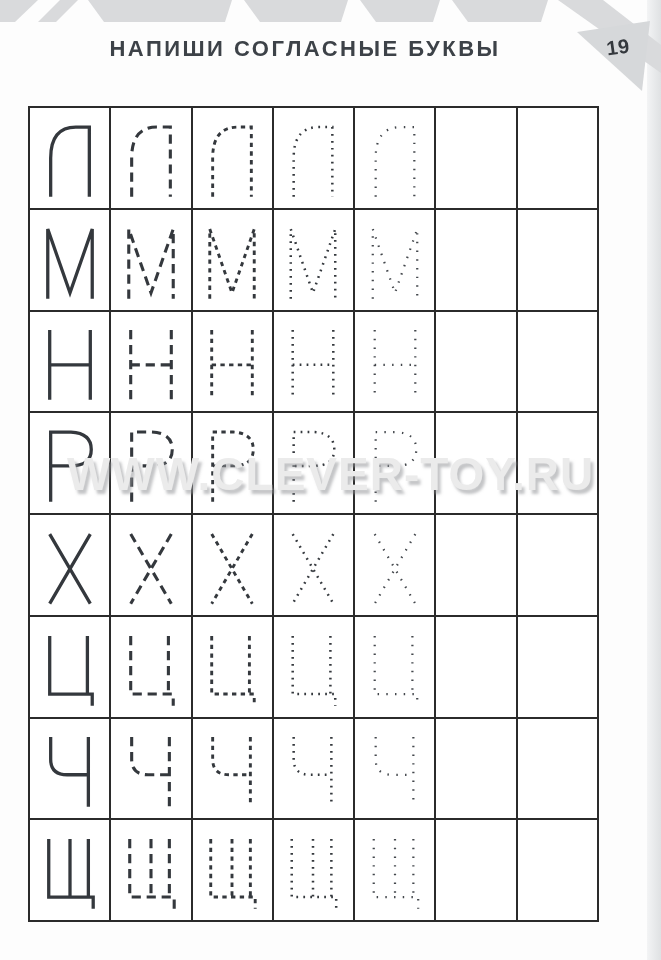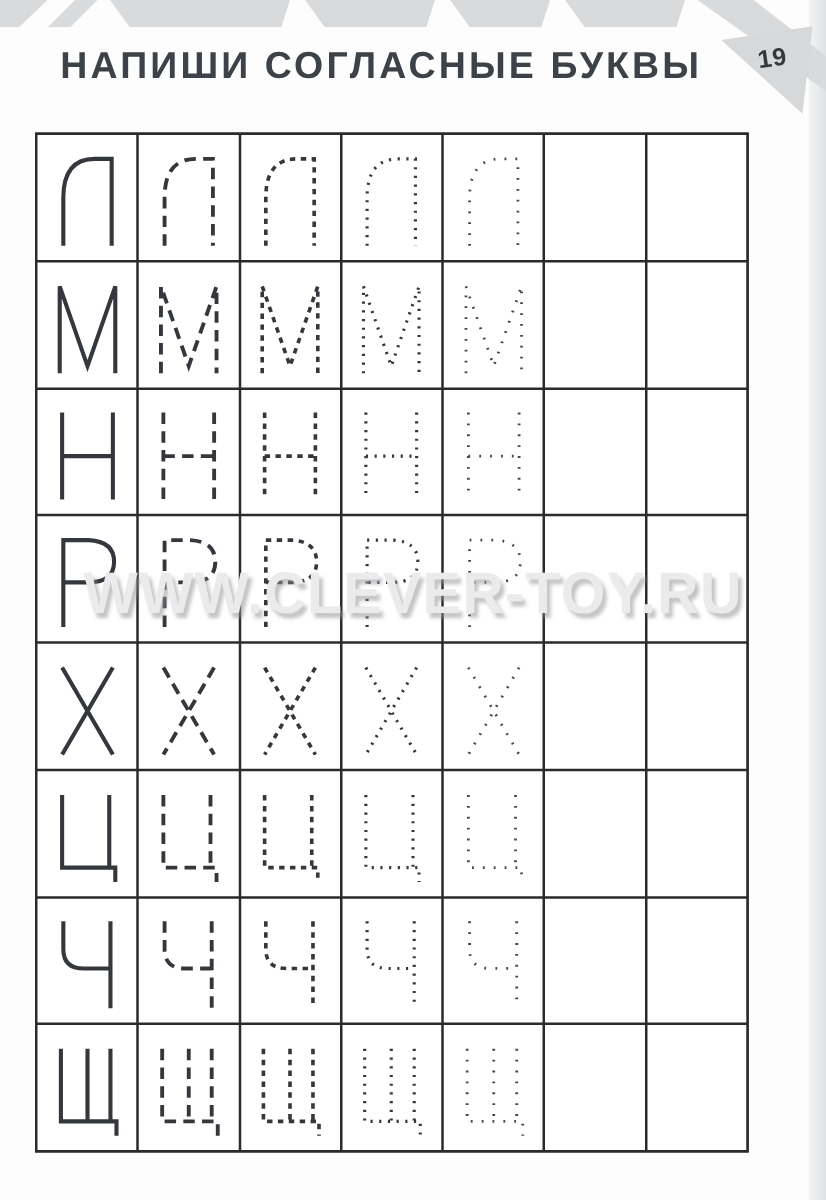--- a/index.html
+++ b/index.html
@@ -23,21 +23,21 @@
   
   .corner{position:absolute;left:540px;top:0;width:121px;height:110px;z-index:3;}
   .page-num{
     position:absolute;left:600px;top:36px;width:36px;z-index:4;
     text-align:center;font-size:20px;font-weight:bold;color:#34383d;
     transform:rotate(-8deg);letter-spacing:0.5px;
   }
   
   .title{
     position:absolute;left:0;top:36px;width:610px;z-index:4;
-    text-align:center;font-size:30px;font-weight:bold;
+    text-align:center;font-size:22px;font-weight:bold;
     letter-spacing:2.5px;color:#3d4248;white-space:nowrap;
   }
   
   .grid{
     position:absolute;left:28px;top:106px;width:571px;height:816px;z-index:3;
     box-sizing:border-box;border:2.5px solid var(--grid-line);
     background:var(--grid-line);
     display:grid;grid-template-columns:repeat(7,1fr);grid-template-rows:repeat(8,1fr);
     gap:2px;
   }

